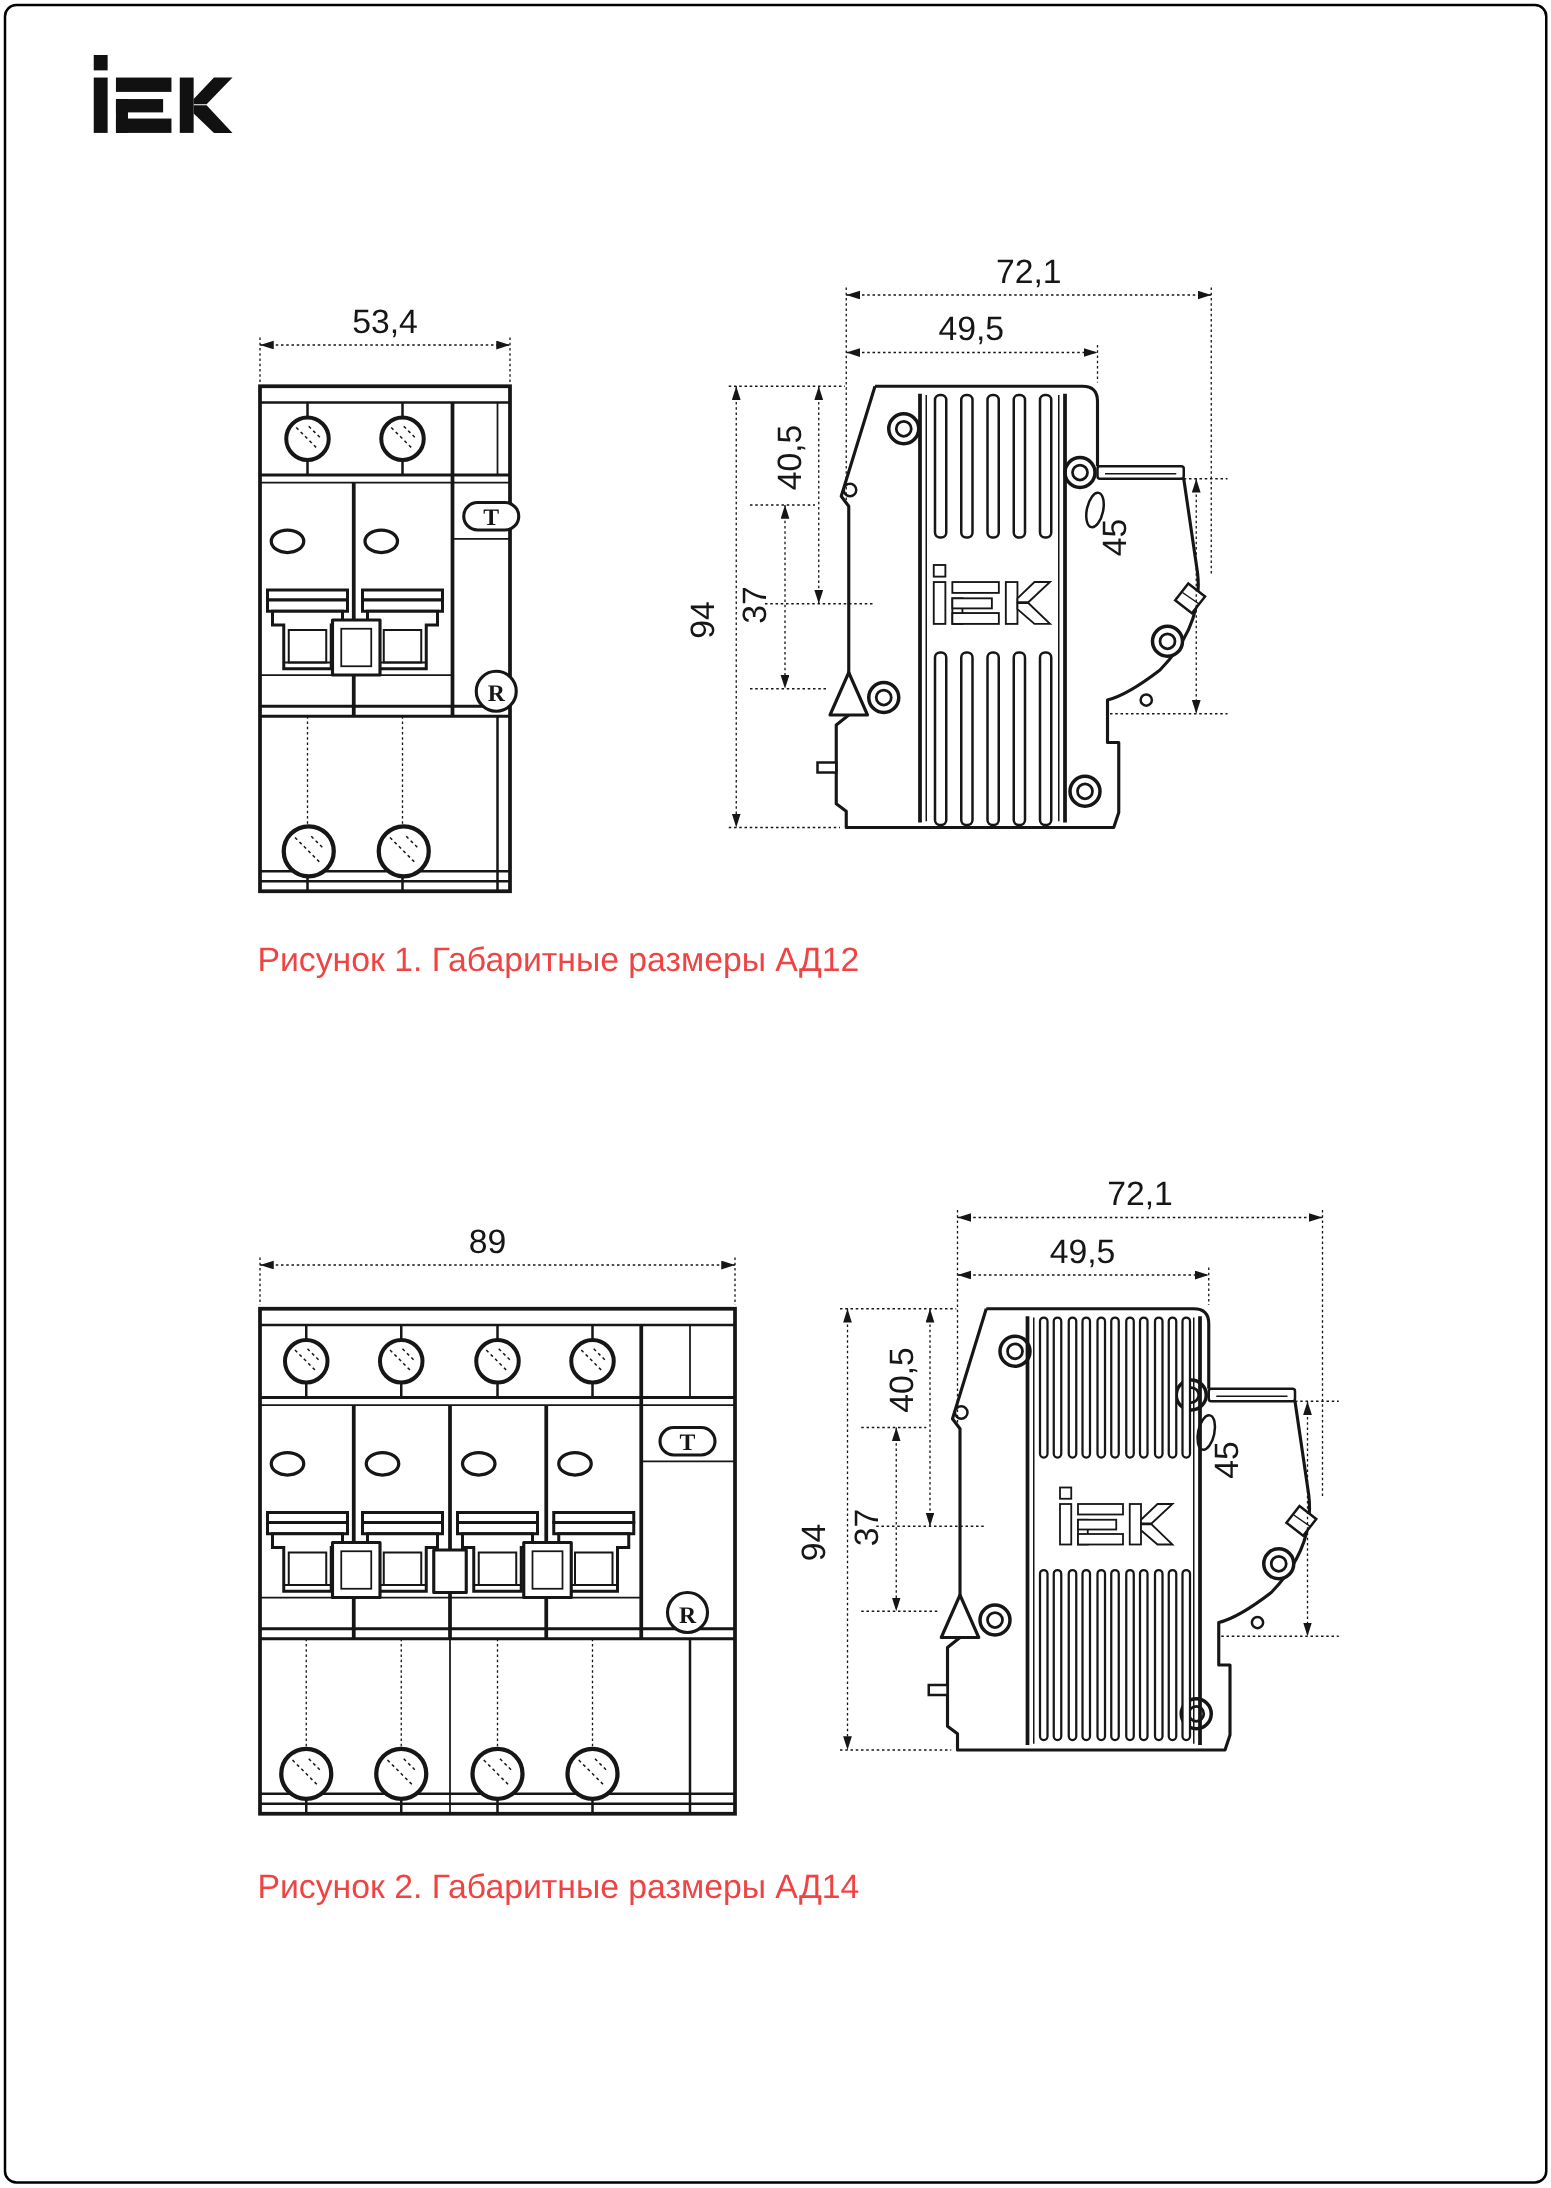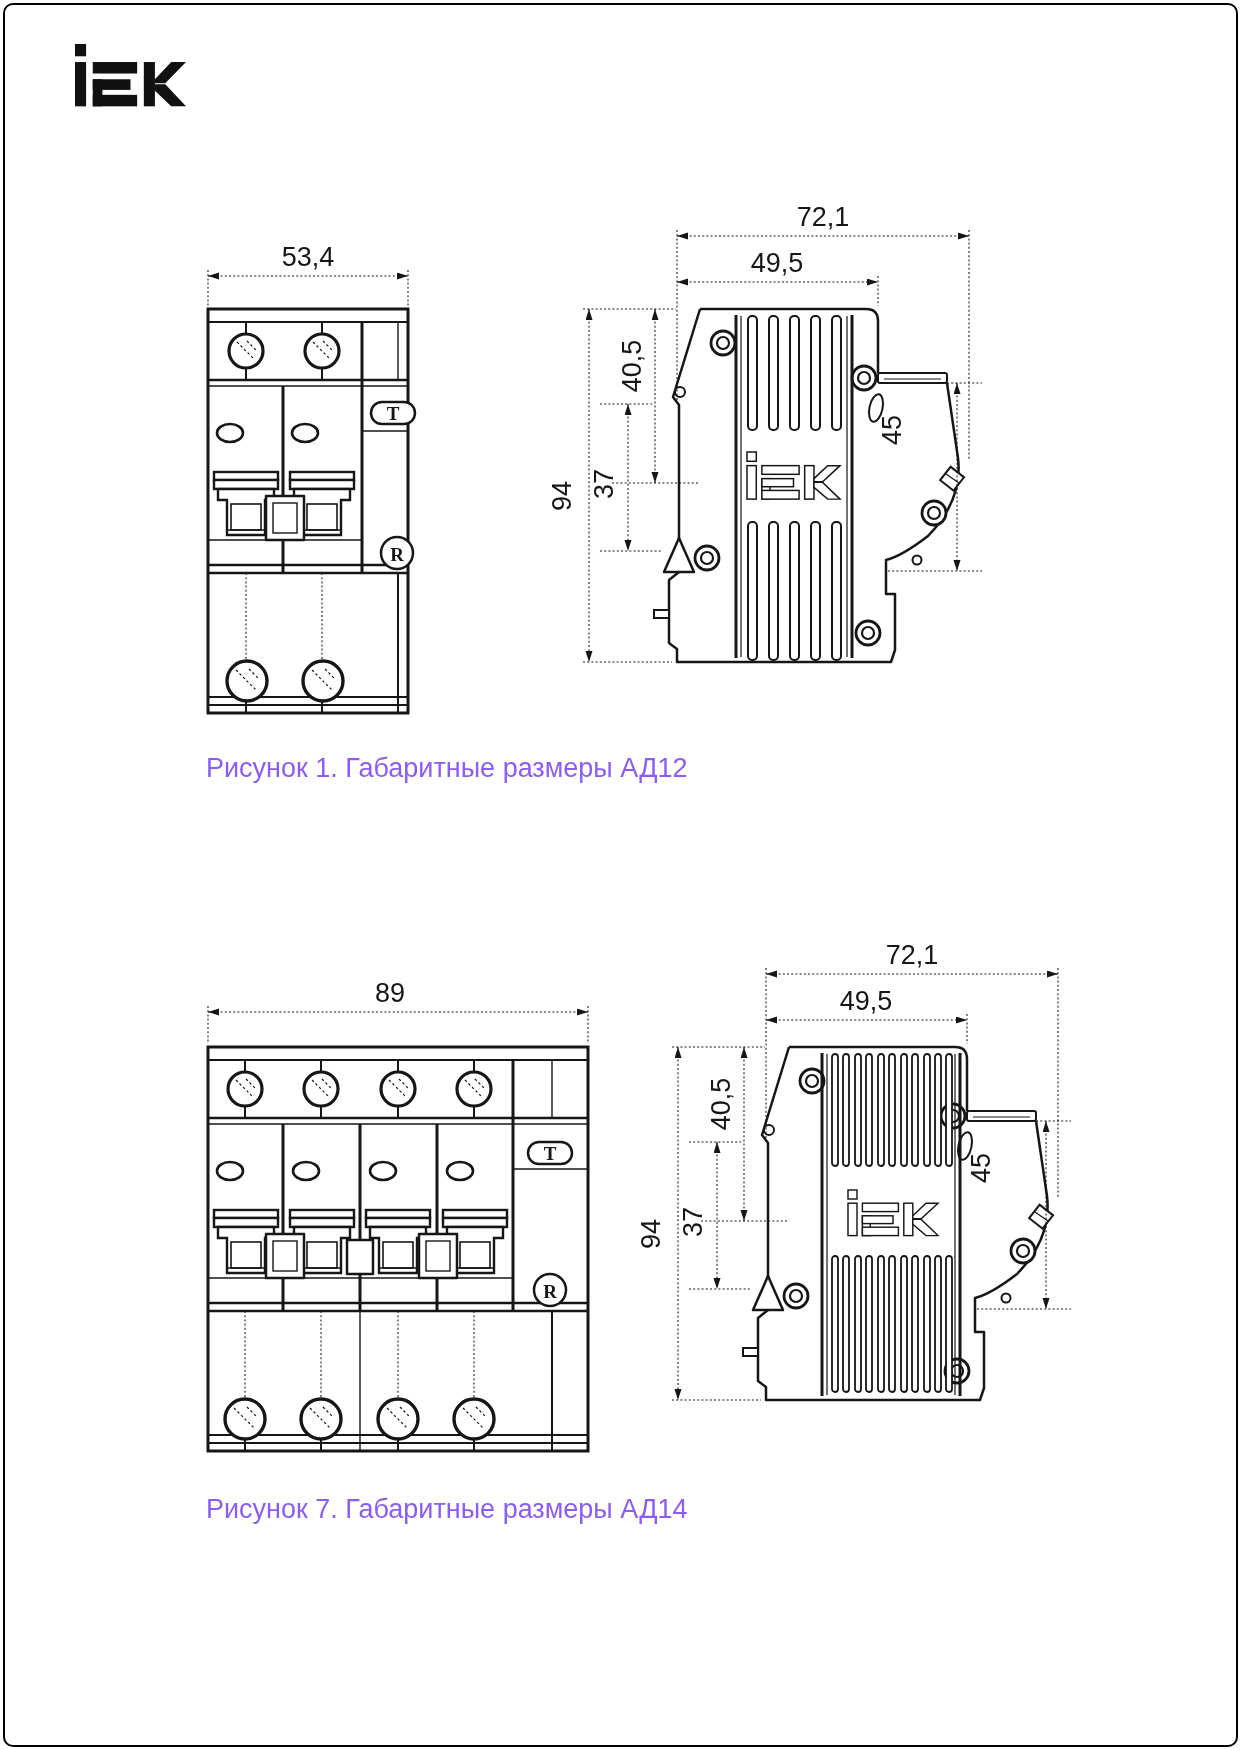--- a/index.html
+++ b/index.html
@@ -15,21 +15,21 @@
   .o15{stroke:#161616;stroke-width:1.4;fill:none}
   .o12{stroke:#161616;stroke-width:1.2;fill:none}
   .dl{stroke:#161616;stroke-width:1.05;fill:none;stroke-dasharray:2 2.2}
   .dm{stroke:#161616;stroke-width:1.05;fill:none;stroke-dasharray:2 2.2;marker-start:url(#mE);marker-end:url(#mE)}
   .dtx{font:27px "Liberation Sans",sans-serif;fill:#161616;text-anchor:middle}
   .tbtn{font:bold 19px "Liberation Serif",serif;fill:#161616;text-anchor:middle}
   .slotuse{stroke:#161616;stroke-width:2;fill:#fff}
   .slotuse2{stroke:#161616;stroke-width:1.8;fill:#fff}
   .logoOutline{fill:#fff;stroke:#161616;stroke-width:2.4}
   .brandFill{fill:#111;stroke:none}
-  .caption{position:absolute;font-size:27px;color:#8b5cf6;white-space:nowrap;}
+  .caption{position:absolute;font-size:27px;color:#ef4444;white-space:nowrap;}
 </style>
 </head>
 <body>
 
 <div class="frame"></div>
 
 <svg width="1241" height="1750" viewBox="0 0 1241 1750">
   <defs>
     <marker id="mE" markerWidth="12" markerHeight="8" refX="11" refY="3.5" orient="auto-start-reverse" markerUnits="userSpaceOnUse">
       <path d="M0,0 L11,3.5 L0,7 Z" fill="#161616"></path>
@@ -280,13 +280,13 @@
 
     <path class="dm" d="M717,1142 L717,1289"></path>
     <text x="702" y="1222" class="dtx" transform="rotate(-90 702 1222)">37</text>
 
     <path class="dm" d="M1046,1121 L1046,1309"></path>
     <text x="990" y="1168" class="dtx" transform="rotate(-90 990 1168)">45</text>
   </g>
 </svg>
 
 <div class="caption" style="left:206px;top:753px;">Рисунок 1. Габаритные размеры АД12</div>
-<div class="caption" style="left:206px;top:1494px;">Рисунок 7. Габаритные размеры АД14</div>
+<div class="caption" style="left:206px;top:1494px;">Рисунок 2. Габаритные размеры АД14</div>
 
 </body></html>

